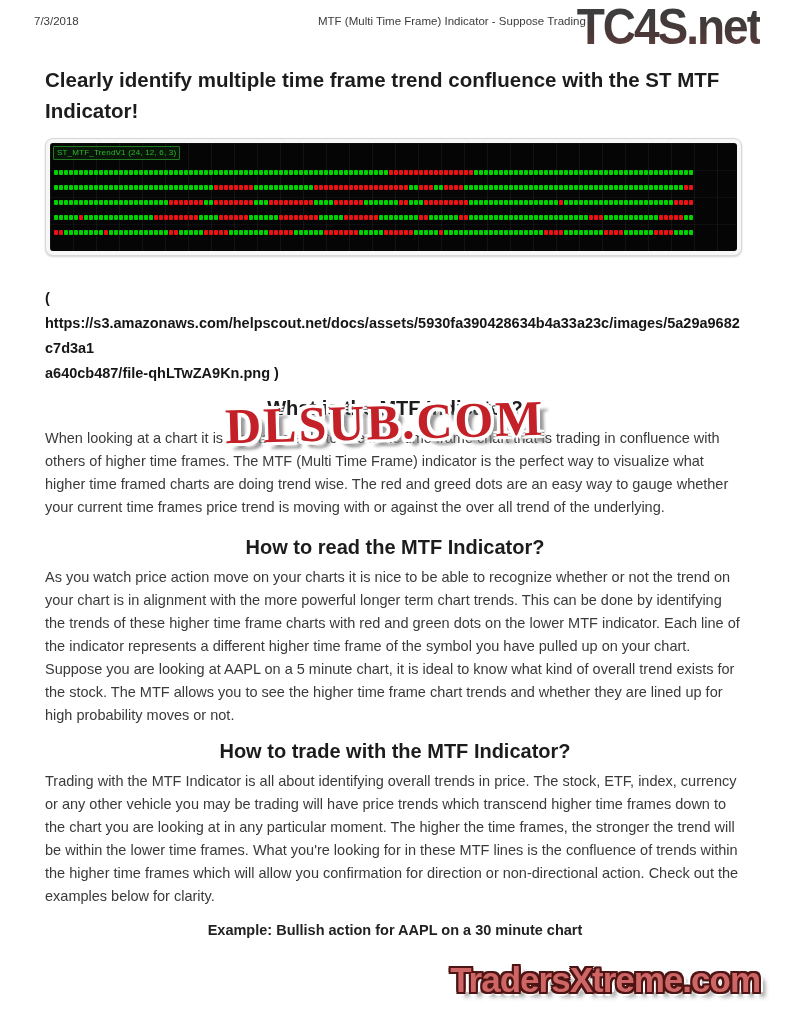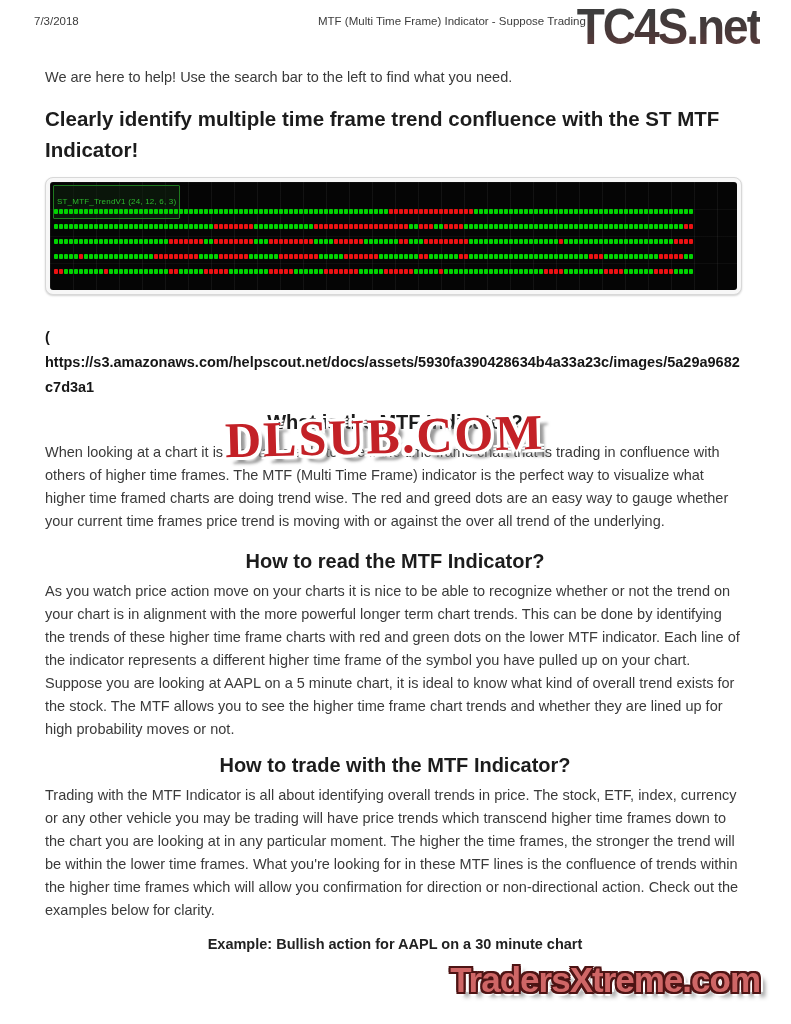--- a/index.html
+++ b/index.html
@@ -39,21 +39,21 @@
   .chart-area {
     position:relative; height:108px; background-color:#050505; border-radius:3px;
     background-image:
       repeating-linear-gradient(to right, rgba(255,255,255,0.055) 0 1px, transparent 1px 23px),
       repeating-linear-gradient(to bottom, rgba(255,255,255,0.035) 0 1px, transparent 1px 27px);
     overflow:hidden;
   }
   .chart-label {
     position:absolute; top:3px; left:3px; font-size:8px; line-height:10px;
     color:#2db82d; border:1px solid #1f7a1f; background:rgba(15,35,15,0.55);
-    padding:11px 3px; border-radius:1px; letter-spacing:0.2px;
+    padding:1px 3px; border-radius:1px; letter-spacing:0.2px;
   }
   .chart-rows { position:absolute; top:22px; left:4px; width:642px; }
   .dot-row { height:15px; display:flex; align-items:center; }
   .dot { width:4px; height:5px; margin-right:1px; border-radius:1px; flex:none; }
   .dot.g { background:#00d300; }
   .dot.r { background:#ea1212; }
 
   
   .img-link { margin:30px 0 0 0; font-size:14.5px; font-weight:bold; color:#161616; line-height:25px; word-break:break-all; }
 
@@ -95,21 +95,20 @@
 
 <div class="page">
 
   <div class="hdr-date">7/3/2018</div>
   <div class="hdr-title">MTF (Multi Time Frame) Indicator - Suppose Trading</div>
   <div class="logo-tc4s">TC4S.net</div>
 
   <div class="content">
 
 
-    <div class="intro">We are here to help! Use the search bar to the left to find what you need.</div>
 
     <h2 class="headline">Clearly identify multiple time frame trend confluence with the ST MTF Indicator!</h2>
 
     <div class="chart-frame">
       <div class="chart-area">
         <div class="chart-label">ST_MTF_TrendV1 (24, 12, 6, 3)</div>
         <div class="chart-rows" id="chart-rows">
             <div class="dot-row">
               <span class="dot g"></span>
               <span class="dot g"></span>
@@ -760,20 +759,21 @@
               <span class="dot g"></span>
               <span class="dot g"></span>
             </div>
           </div>
       </div>
     </div>
 
     <div class="img-link">
       <div>(</div>
       <div>https://s3.amazonaws.com/helpscout.net/docs/assets/5930fa390428634b4a33a23c/images/5a29a9682c7d3a1</div>
+      <div>a640cb487/file-qhLTwZA9Kn.png )</div>
     </div>
 
     <h3 class="sec-heading">What is the MTF Indicator?</h3>
     <p class="sec-body">
       <span>When looking at a chart it is nice to be able to see if the time frame chart that is trading in confluence with others of higher time frames. The MTF (Multi Time Frame) indicator is the perfect way to visualize what higher time framed charts are doing trend wise. The red and greed dots are an easy way to gauge whether your current time frames price trend is moving with or against the over all trend of the underlying.</span>
       <span class="watermark">DLSUB.COM</span>
     </p>
 
     <h3 class="sec-heading mt16">How to read the MTF Indicator?</h3>
     <p class="sec-body">As you watch price action move on your charts it is nice to be able to recognize whether or not the trend on your chart is in alignment with the more powerful longer term chart trends. This can be done by identifying the trends of these higher time frame charts with red and green dots on the lower MTF indicator. Each line of the indicator represents a different higher time frame of the symbol you have pulled up on your chart. Suppose you are looking at AAPL on a 5 minute chart, it is ideal to know what kind of overall trend exists for the stock. The MTF allows you to see the higher time frame chart trends and whether they are lined up for high probability moves or not.</p>

